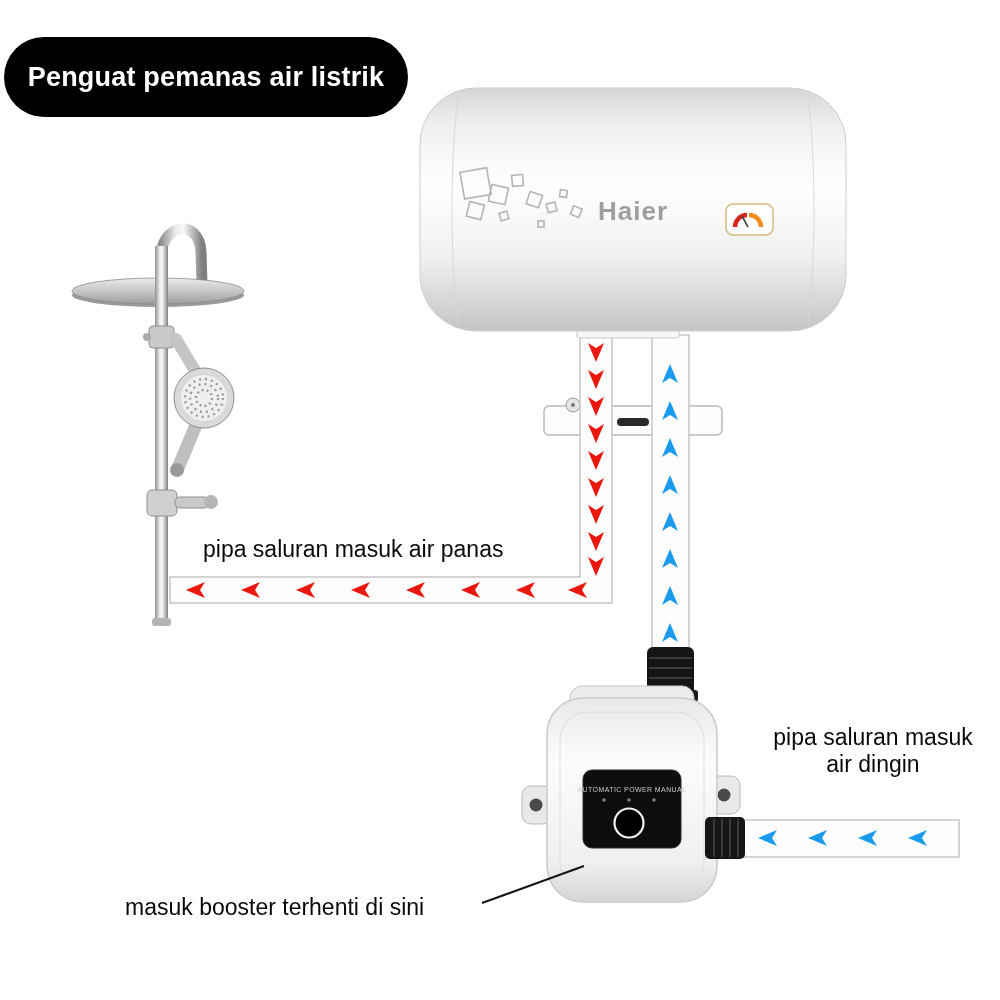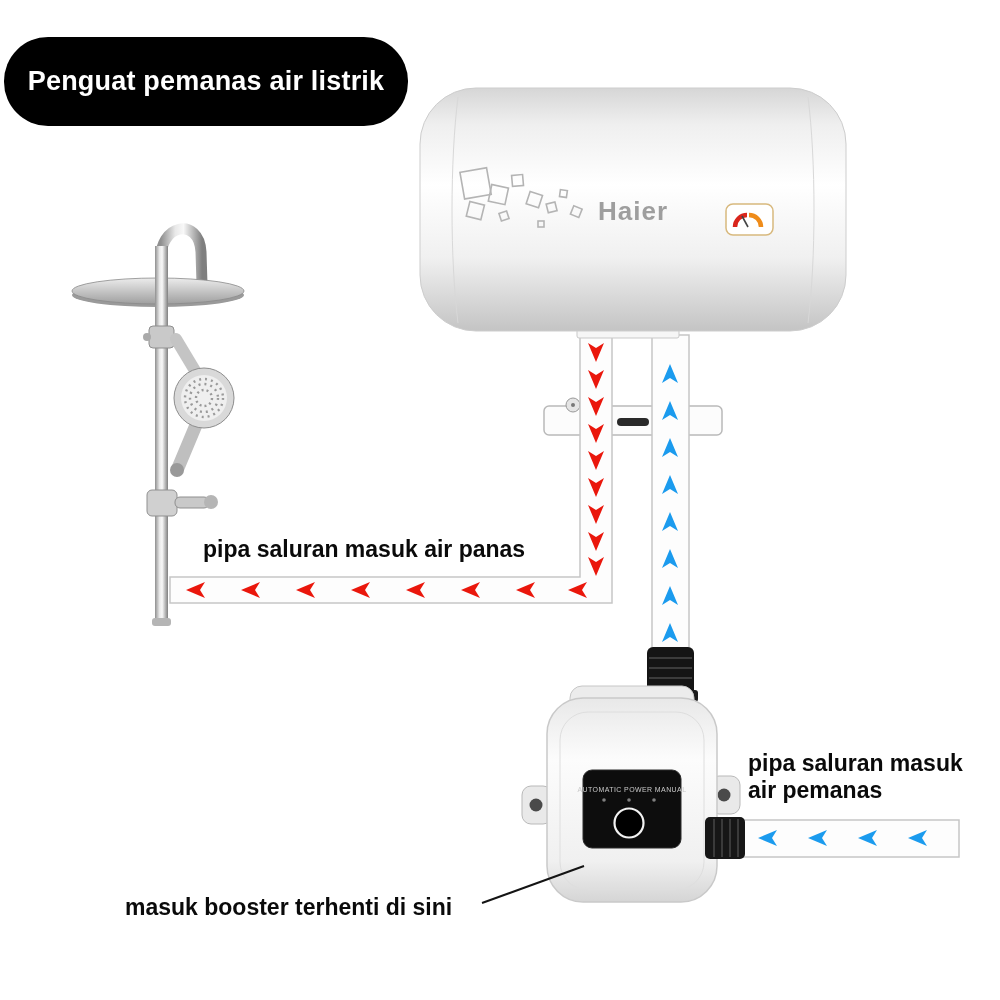--- a/index.html
+++ b/index.html
@@ -1,24 +1,24 @@
 <!DOCTYPE html>
 <html><head>
 <meta charset="utf-8">
 <style>
   html,body{margin:0;padding:0;background:#fff;}
   .stage{position:relative;width:1000px;height:1000px;background:#ffffff;overflow:hidden;
          font-family:"Liberation Sans",sans-serif;}
   .scene{position:absolute;left:0;top:0;}
-  .banner{position:absolute;left:4px;top:37px;width:404px;height:89px;background:#000;
+  .banner{position:absolute;left:4px;top:37px;width:404px;height:80px;background:#000;
           border-radius:44px;display:flex;align-items:center;justify-content:center;}
   .banner span{color:#fff;font-size:27px;font-weight:700;letter-spacing:.2px;}
-  .lbl{position:absolute;color:#0a0a0a;font-size:23px;font-weight:700;white-space:nowrap;}
+  .lbl{position:absolute;color:#0a0a0a;font-size:23px;font-weight:400;white-space:nowrap;}
   .lbl-hot{left:203px;top:536px;}
-  .lbl-cold{left:748px;top:750px;line-height:27px;white-space:normal;width:250px;}
+  .lbl-cold{left:748px;top:724px;line-height:27px;white-space:normal;width:250px;text-align:center;}
   .lbl-pump{left:125px;top:894px;}
 </style>
 </head>
 <body>
 
 <div class="stage">
 
   <svg class="scene" width="1000" height="1000" viewBox="0 0 1000 1000">
     <defs>
       <linearGradient id="gTank" x1="0" y1="0" x2="0" y2="1">
@@ -182,17 +182,17 @@
     <line x1="482" y1="903" x2="584" y2="866" stroke="#141414" stroke-width="2"></line>
   </svg>
 
   <div class="banner">
     <span>Penguat pemanas air listrik</span>
   </div>
 
   <div class="lbl lbl-hot">pipa saluran masuk air panas</div>
   <div class="lbl lbl-cold">
     <span>pipa saluran masuk</span><br>
-    <span>air pemanas</span>
+    <span>air dingin</span>
   </div>
   <div class="lbl lbl-pump">masuk booster terhenti di sini</div>
 
 </div>
 
 </body></html>

